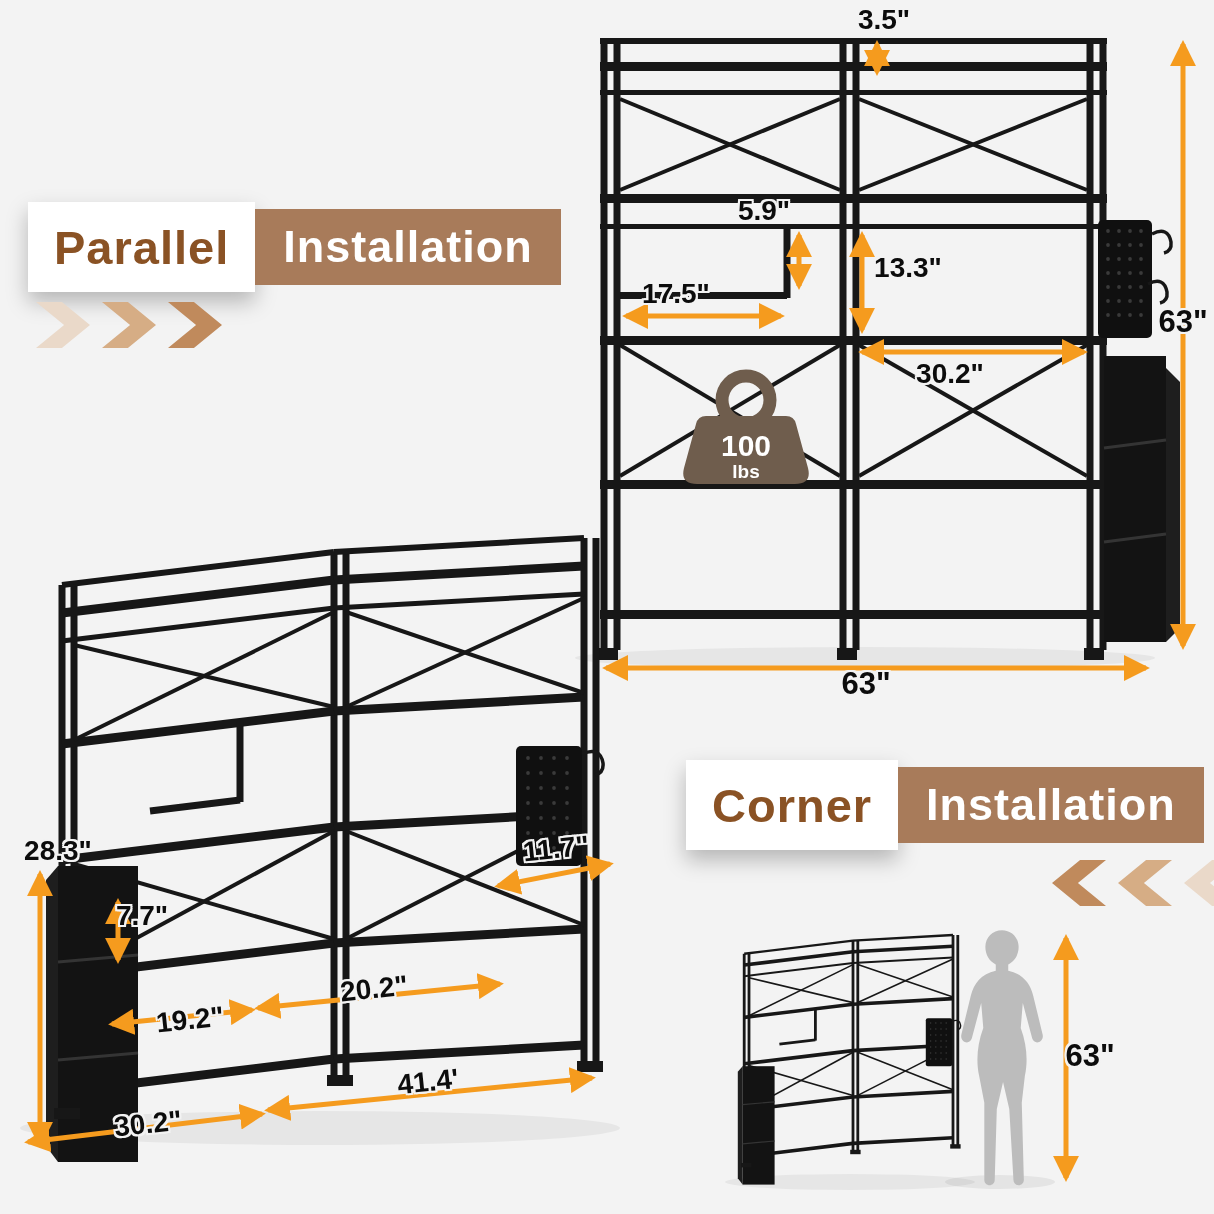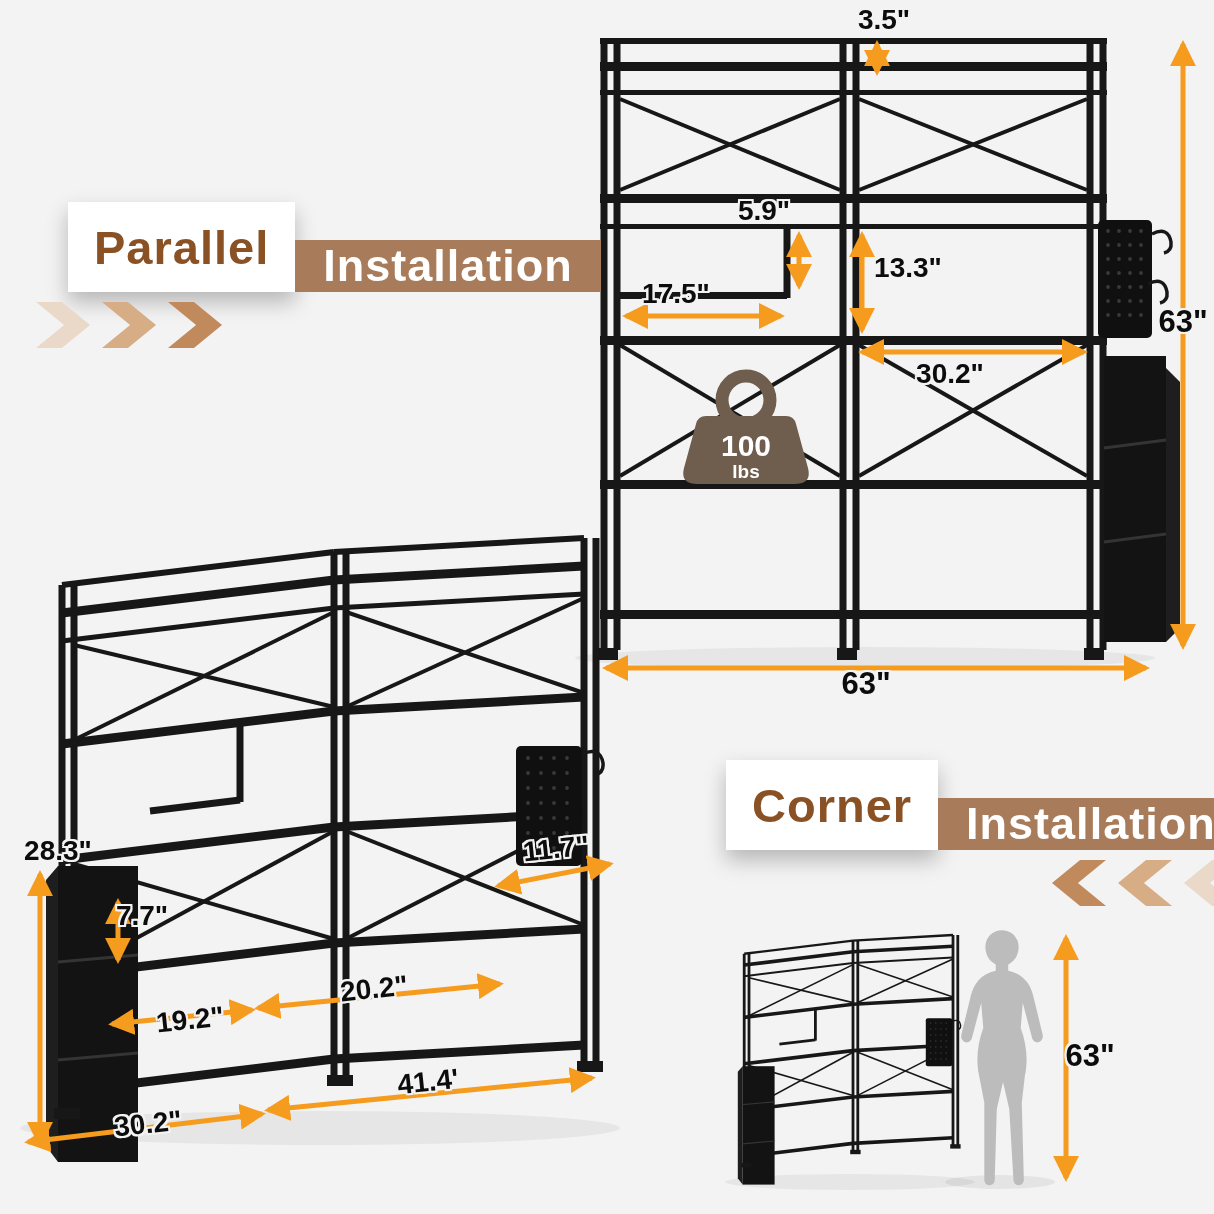--- a/index.html
+++ b/index.html
@@ -25,32 +25,32 @@
     text-shadow:
       -2px -2px 0 #f3f3f3, 2px -2px 0 #f3f3f3,
       -2px  2px 0 #f3f3f3, 2px  2px 0 #f3f3f3,
        0   -2px 0 #f3f3f3, 0    2px 0 #f3f3f3,
       -2px  0   0 #f3f3f3, 2px  0   0 #f3f3f3;
     z-index:5;
   }
   .dim.big{font-size:31px;}
   .dim.tilt{transform:translate(-50%,-50%) rotate(-6deg);}
   
-  .banner{position:absolute;display:flex;align-items:flex-end;z-index:6;margin-left:40px;}
+  .banner{position:absolute;display:flex;align-items:center;z-index:6;}
   .banner .white-box{
     background:#ffffff;
     height:90px;display:flex;align-items:center;
     padding:0 26px;
     font-size:47px;font-weight:bold;color:#8a5224;
     box-shadow:0 10px 20px rgba(0,0,0,.25);
     letter-spacing:1px;
   }
   .banner .brown-box{
     background:#a87b5a;
-    height:52px;display:flex;align-items:center;
+    height:76px;display:flex;align-items:center;
     padding:0 28px;
     font-size:45px;font-weight:bold;color:#ffffff;
     letter-spacing:1px;
   }
   
   .chevrons{position:absolute;display:flex;gap:12px;z-index:6;}
   .chev{
     width:54px;height:46px;
     clip-path:polygon(0% 0%,48% 0%,100% 50%,48% 100%,0% 100%,52% 50%);
   }

